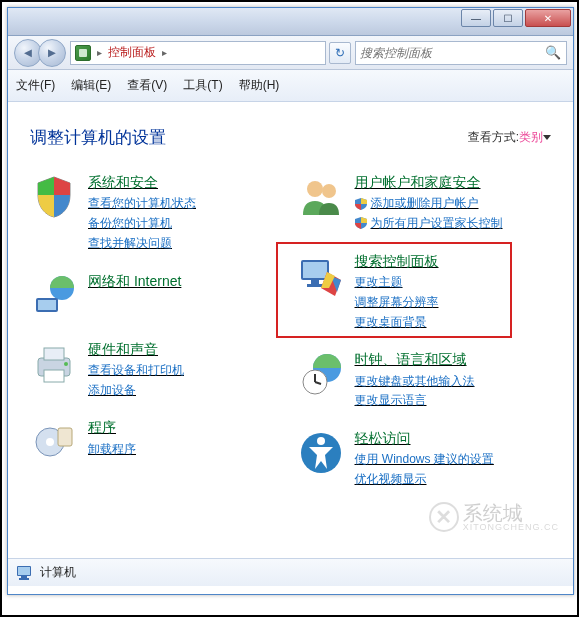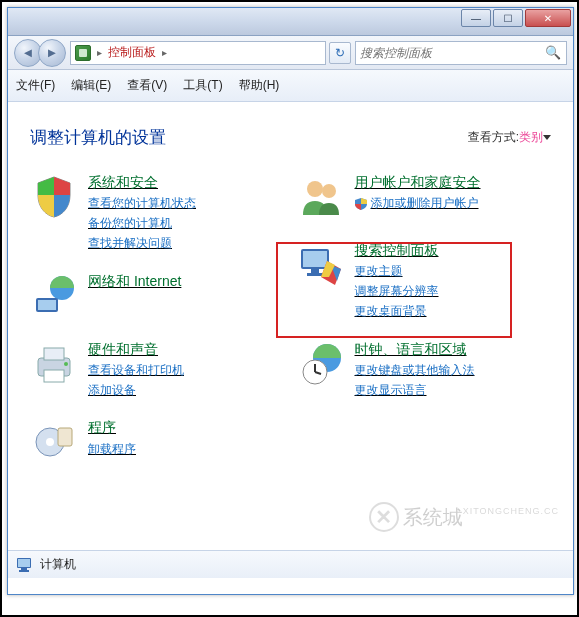--- a/index.html
+++ b/index.html
@@ -42,26 +42,26 @@
   .cat-icon { width: 48px; height: 48px; flex: 0 0 48px; }
   .cat-body { flex: 1; }
   .cat-title { font-size: 14px; color: #006f2e; cursor: pointer; line-height: 1.3; display:flex; align-items:center; gap:4px;}
   .cat-links { margin-top: 4px; display: flex; flex-direction: column; gap: 3px; }
   .cat-links a, .cat-links span { font-size: 12px; color: #1a6fc4; cursor: pointer; text-decoration: none; display:flex; align-items:center; gap:4px; line-height:1.4;}
   .shield-ico { display:inline-block; width:12px; height:12px; }
   .shield-ico svg{display:block;}
   
   .highlight-box { position: absolute; border: 2px solid #d62222; pointer-events: none; }
   
-  .statusbar { position: absolute; left:0; right:0; bottom: 16px; height: 28px; border-top: 1px solid #c7d4e7; background: linear-gradient(to bottom,#f6f9fd,#e9eff8); display:flex; align-items:center; padding:0 8px; gap:6px; font-size:12px; color:#222;}
+  .statusbar { position: absolute; left:0; right:0; bottom: 8px; height: 28px; border-top: 1px solid #c7d4e7; background: linear-gradient(to bottom,#f6f9fd,#e9eff8); display:flex; align-items:center; padding:0 8px; gap:6px; font-size:12px; color:#222;}
   .statusbar .comp-ico { width:18px; height:16px; display:inline-block; }
   
   .watermark { position: absolute; right: 14px; bottom: 40px; opacity: .28; font-size: 20px; color:#555; display:flex; align-items:center; gap:4px; pointer-events:none; font-family: "SimHei", sans-serif;}
   .watermark .wlogo { width:30px; height:30px; border:2px solid #888; border-radius:50%; display:flex; align-items:center; justify-content:center; font-size:20px; color:#888; font-weight:bold;}
-  .watermark .wtxt { display:flex; line-height:1;}
+  .watermark .wtxt { display:flex; flex-direction:column; line-height:1;}
   .watermark .wsub { font-size:9px; color:#777; letter-spacing:1px;}
 
 </style>
 </head>
 <body>
 
 <div class="outer-border">
   <div class="window">
 
     <div class="titlebar">
@@ -198,20 +198,30 @@
                 <span>
                   <span class="shield-ico">
                       <svg viewBox="0 0 12 12">
                         <path d="M6 0 L12 2 V6 C12 9 9 11 6 12 C3 11 0 9 0 6 V2 Z" fill="#48c"></path>
                         <path d="M6 0 L12 2 V6 H6 Z" fill="#ec4"></path>
                         <path d="M6 12 C3 11 0 9 0 6 H6 Z" fill="#d44"></path>
                       </svg>
                     </span>
                   <span>添加或删除用户帐户</span>
                 </span>
+                <span>
+                  <span class="shield-ico">
+                      <svg viewBox="0 0 12 12">
+                        <path d="M6 0 L12 2 V6 C12 9 9 11 6 12 C3 11 0 9 0 6 V2 Z" fill="#48c"></path>
+                        <path d="M6 0 L12 2 V6 H6 Z" fill="#ec4"></path>
+                        <path d="M6 12 C3 11 0 9 0 6 H6 Z" fill="#d44"></path>
+                      </svg>
+                    </span>
+                  <span>为所有用户设置家长控制</span>
+                </span>
               </div>
             </div>
           </div>
 
           <div class="category" style="position:relative;">
             <div class="cat-icon">
               <svg viewBox="0 0 48 48">
                   <rect x="4" y="8" width="28" height="20" rx="2" fill="#3b6db2"></rect>
                   <rect x="6" y="10" width="24" height="16" fill="#a7cdee"></rect>
                   <rect x="14" y="28" width="8" height="4" fill="#3b6db2"></rect>
@@ -243,20 +253,36 @@
             </div>
             <div class="cat-body">
               <div class="cat-title">时钟、语言和区域</div>
               <div class="cat-links">
                 <span>更改键盘或其他输入法</span>
                 <span>更改显示语言</span>
               </div>
             </div>
           </div>
 
+          <div class="category">
+            <div class="cat-icon">
+              <svg viewBox="0 0 48 48">
+                  <circle cx="24" cy="24" r="20" fill="#2b7fbf"></circle>
+                  <circle cx="24" cy="12" r="4" fill="#fff"></circle>
+                  <path d="M12 18 L36 18 L28 26 L30 40 L24 32 L18 40 L20 26 Z" fill="#fff"></path>
+                </svg>
+            </div>
+            <div class="cat-body">
+              <div class="cat-title">轻松访问</div>
+              <div class="cat-links">
+                <span>使用 Windows 建议的设置</span>
+                <span>优化视频显示</span>
+              </div>
+            </div>
+          </div>
 
         </div>
       </div>
 
       <div class="highlight-box" style="left:268px; top:140px; width:236px; height:96px;"></div>
 
       <div class="watermark">
         <span class="wlogo">✕</span>
         <span class="wtxt">
           <span>系统城</span>

